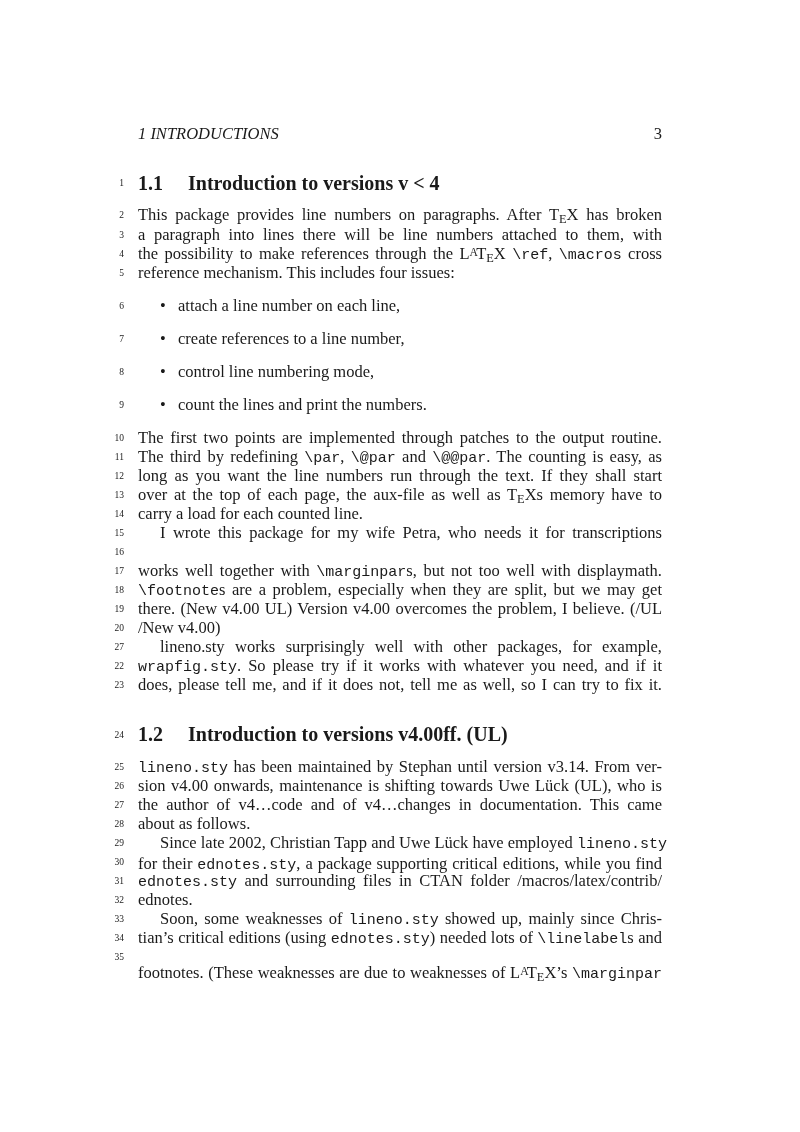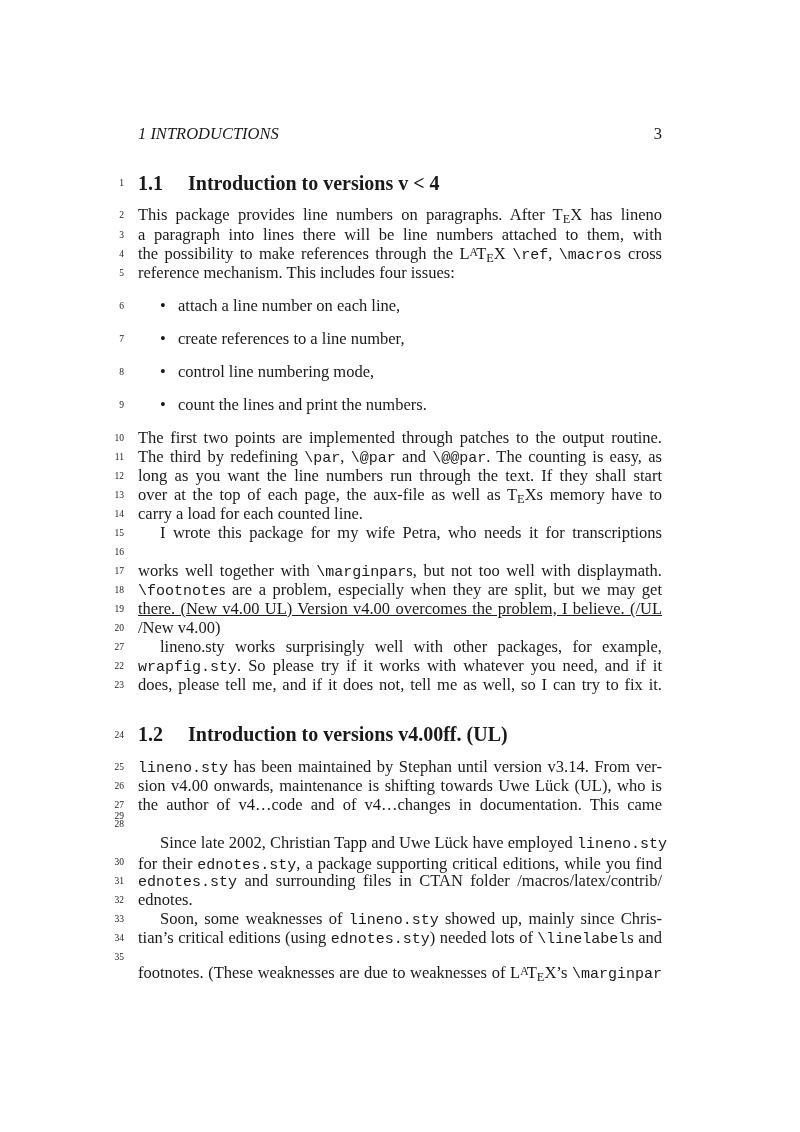--- a/index.html
+++ b/index.html
@@ -32,21 +32,21 @@
     <span>1   INTRODUCTIONS</span>
     <span class="num">3</span>
   </div>
 
   <span class="lnum" style="top:173px;">1</span>
   <div class="line heading" style="top:170px;">
     <span class="secnum">1.1</span><span>Introduction to versions v &lt; 4</span>
   </div>
 
   <span class="lnum" style="top:205px;">2</span>
-  <div class="line justify" style="top:205px;"><span>This package provides line numbers on paragraphs. After </span><span><span>T</span><span class="sub">E</span><span>X</span></span><span> has lineno</span></div>
+  <div class="line justify" style="top:205px;"><span>This package provides line numbers on paragraphs. After </span><span><span>T</span><span class="sub">E</span><span>X</span></span><span> has broken</span></div>
 
   <span class="lnum" style="top:225px;">3</span>
   <div class="line justify" style="top:225px;">a paragraph into lines there will be line numbers attached to them, with</div>
 
   <span class="lnum" style="top:244px;">4</span>
   <div class="line justify" style="top:244px;"><span>the possibility to make references through the </span><span><span>L</span><span class="la">A</span><span>T</span><span class="sub">E</span><span>X</span></span> <span class="tt">\ref</span><span>, </span><span class="tt">\macros</span><span> cross</span></div>
 
   <span class="lnum" style="top:263px;">5</span>
   <div class="line" style="top:263px;">reference mechanism. This includes four issues:</div>
 
@@ -82,21 +82,21 @@
 
   <span class="lnum" style="top:542px;">16</span>
 
   <span class="lnum" style="top:561px;">17</span>
   <div class="line justify" style="top:561px;"><span>works well together with </span><span class="tt">\marginpar</span><span>s, but not too well with displaymath.</span></div>
 
   <span class="lnum" style="top:580px;">18</span>
   <div class="line justify" style="top:580px;"><span class="tt">\footnote</span><span>s are a problem, especially when they are split, but we may get</span></div>
 
   <span class="lnum" style="top:599px;">19</span>
-  <div class="line justify" style="top:599px;text-decoration:underline;">there. (New v4.00 UL) Version v4.00 overcomes the problem, I believe. (/UL</div>
+  <div class="line justify" style="top:599px;">there. (New v4.00 UL) Version v4.00 overcomes the problem, I believe. (/UL</div>
 
   <span class="lnum" style="top:618px;">20</span>
   <div class="line" style="top:618px;">/New v4.00)</div>
 
   <span class="lnum" style="top:637px;">27</span>
   <div class="line justify indent" style="top:637px;">lineno.sty works surprisingly well with other packages, for example,</div>
 
   <span class="lnum" style="top:656px;">22</span>
   <div class="line justify" style="top:656px;"><span class="tt">wrapfig.sty</span><span>. So please try if it works with whatever you need, and if it</span></div>
 
@@ -111,22 +111,23 @@
   <span class="lnum" style="top:757px;">25</span>
   <div class="line justify" style="top:757px;"><span class="tt">lineno.sty</span><span> has been maintained by Stephan until version v3.14. From ver-</span></div>
 
   <span class="lnum" style="top:776px;">26</span>
   <div class="line justify" style="top:776px;">sion v4.00 onwards, maintenance is shifting towards Uwe Lück (UL), who is</div>
 
   <span class="lnum" style="top:795px;">27</span>
   <div class="line justify" style="top:795px;">the author of v4…code and of v4…changes in documentation. This came</div>
 
   <span class="lnum" style="top:814px;">28</span>
+  <div class="line" style="top:814px;">about as follows.</div>
 
-  <span class="lnum" style="top:806px;">29</span>
+  <span class="lnum" style="top:833px;">29</span>
   <div class="line justify indent" style="top:833px;"><span>Since late 2002, Christian Tapp and Uwe Lück have employed </span><span class="tt">lineno.sty</span></div>
 
   <span class="lnum" style="top:852px;">30</span>
   <div class="line justify" style="top:854px;"><span>for their </span><span class="tt">ednotes.sty</span><span>, a package supporting critical editions, while you find</span></div>
 
   <span class="lnum" style="top:871px;">31</span>
   <div class="line justify" style="top:871px;"><span class="tt">ednotes.sty</span><span> and surrounding files in CTAN folder /macros/latex/contrib/</span></div>
 
   <span class="lnum" style="top:890px;">32</span>
   <div class="line" style="top:890px;">ednotes.</div>

